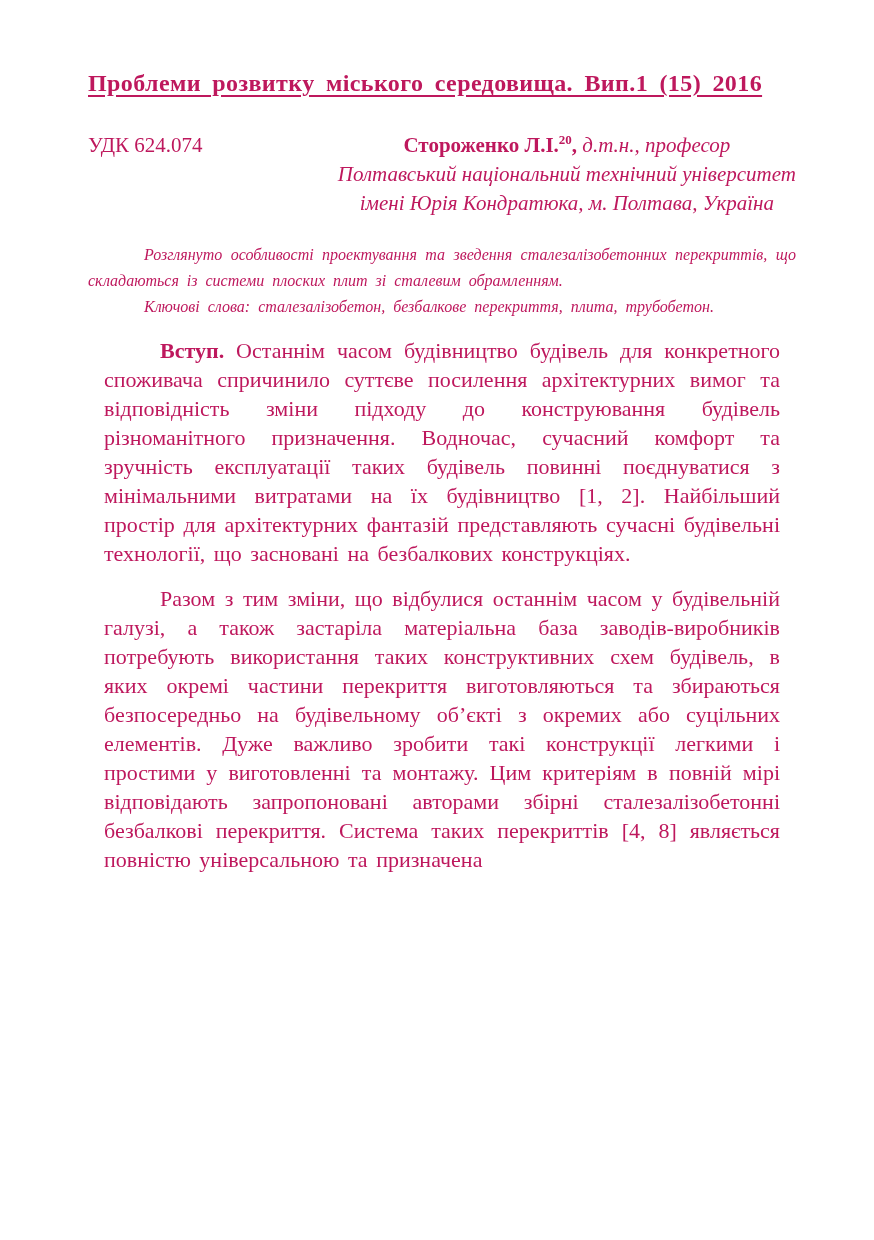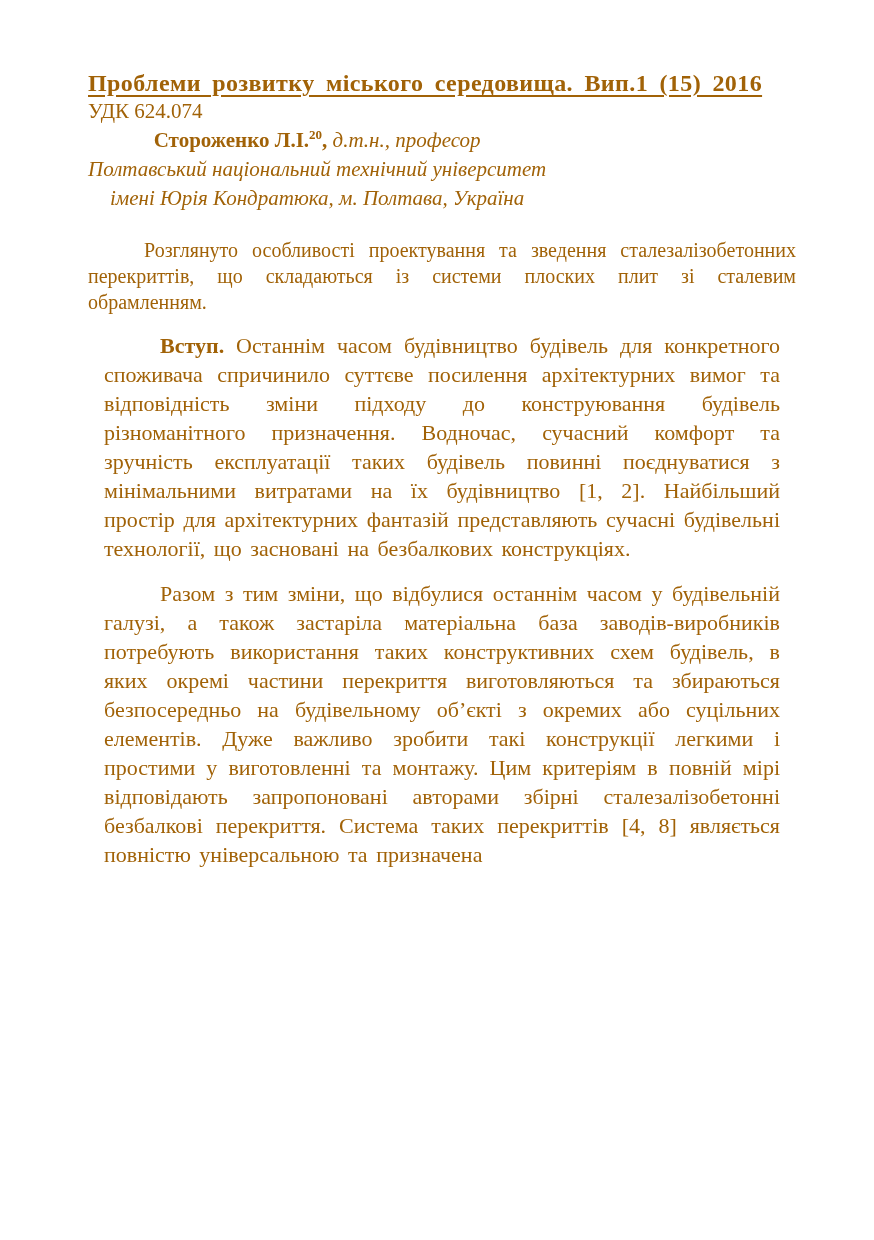--- a/index.html
+++ b/index.html
@@ -7,40 +7,40 @@
     padding: 0;
     background: #ffffff;
   }
   .page {
     position: relative;
     width: 874px;
     height: 976px;
     box-sizing: border-box;
     padding: 70px 78px 0 88px;
     background: #ffffff;
-    color: #a16207;
+    color: #be185d;
     font-family: "Liberation Serif", serif;
     overflow: hidden;
   }
   .journal-header {
     font-size: 24px;
     font-weight: bold;
     letter-spacing: 0.4px;
     word-spacing: 5px;
     text-decoration: underline;
     text-decoration-thickness: 2px;
     text-underline-offset: 4px;
     white-space: nowrap;
   }
   .meta-row {
     display: flex;
     justify-content: space-between;
     align-items: flex-start;
+    margin-top: 34px;
     font-size: 21px;
-    flex-direction: column;
   }
   .udk { line-height: 29px; }
   .authors-block {
     text-align: center;
     line-height: 29px;
   }
   .b { font-weight: bold; }
   .i { font-style: italic; }
   sup.fnref {
     font-size: 13px;
@@ -50,21 +50,22 @@
   .paper-title {
     margin-top: 24px;
     text-align: center;
     font-weight: bold;
     font-size: 23px;
     line-height: 30px;
     letter-spacing: 0.3px;
   }
   .abstract {
     margin-top: 24px;
-    font-size: 20px;
+    font-style: italic;
+    font-size: 16px;
     line-height: 26px;
     text-align: justify;
     word-spacing: 4px;
   }
   .abstract p {
     margin: 0;
     text-indent: 56px;
   }
   .body-text {
     margin-top: 16px;
@@ -117,20 +118,21 @@
       <div class="affil-line i">Полтавський національний технічний університет</div>
       <div class="affil-line i">імені Юрія Кондратюка, м. Полтава, Україна</div>
     </div>
   </div>
 
   <div class="paper-title">
   </div>
 
   <div class="abstract">
     <p>Розглянуто особливості проектування та зведення сталезалізобетонних перекриттів, що складаються із системи плоских плит зі сталевим обрамленням.</p>
+    <p>Ключові слова: сталезалізобетон, безбалкове перекриття, плита, трубобетон.</p>
   </div>
 
   <div class="body-text">
     <p><b>Вступ.</b><span> Останнім часом будівництво будівель для конкретного споживача спричинило суттєве посилення архітектурних вимог та відповідність зміни підходу до конструювання будівель різноманітного призначення. Водночас, сучасний комфорт та зручність експлуатації таких будівель повинні поєднуватися з мінімальними витратами на їх будівництво [1, 2]. Найбільший простір для архітектурних фантазій представляють сучасні будівельні технології, що засновані на безбалкових конструкціях.</span></p>
     <p><b></b><span>Разом з тим зміни, що відбулися останнім часом у будівельній галузі, а також застаріла матеріальна база заводів-виробників потребують використання таких конструктивних схем будівель, в яких окремі частини перекриття виготовляються та збираються безпосередньо на будівельному об’єкті з окремих або суцільних елементів. Дуже важливо зробити такі конструкції легкими і простими у виготовленні та монтажу. Цим критеріям в повній мірі відповідають запропоновані авторами збірні сталезалізобетонні безбалкові перекриття. Система таких перекриттів [4, 8] являється повністю універсальною та призначена</span></p>
   </div>
 
   <div class="footnote-area">
     <div class="fn-rule"></div>
     <div class="fn-text"><sup>20</sup><span> ©Стороженко Л.І., Нижник О.В.</span></div>

